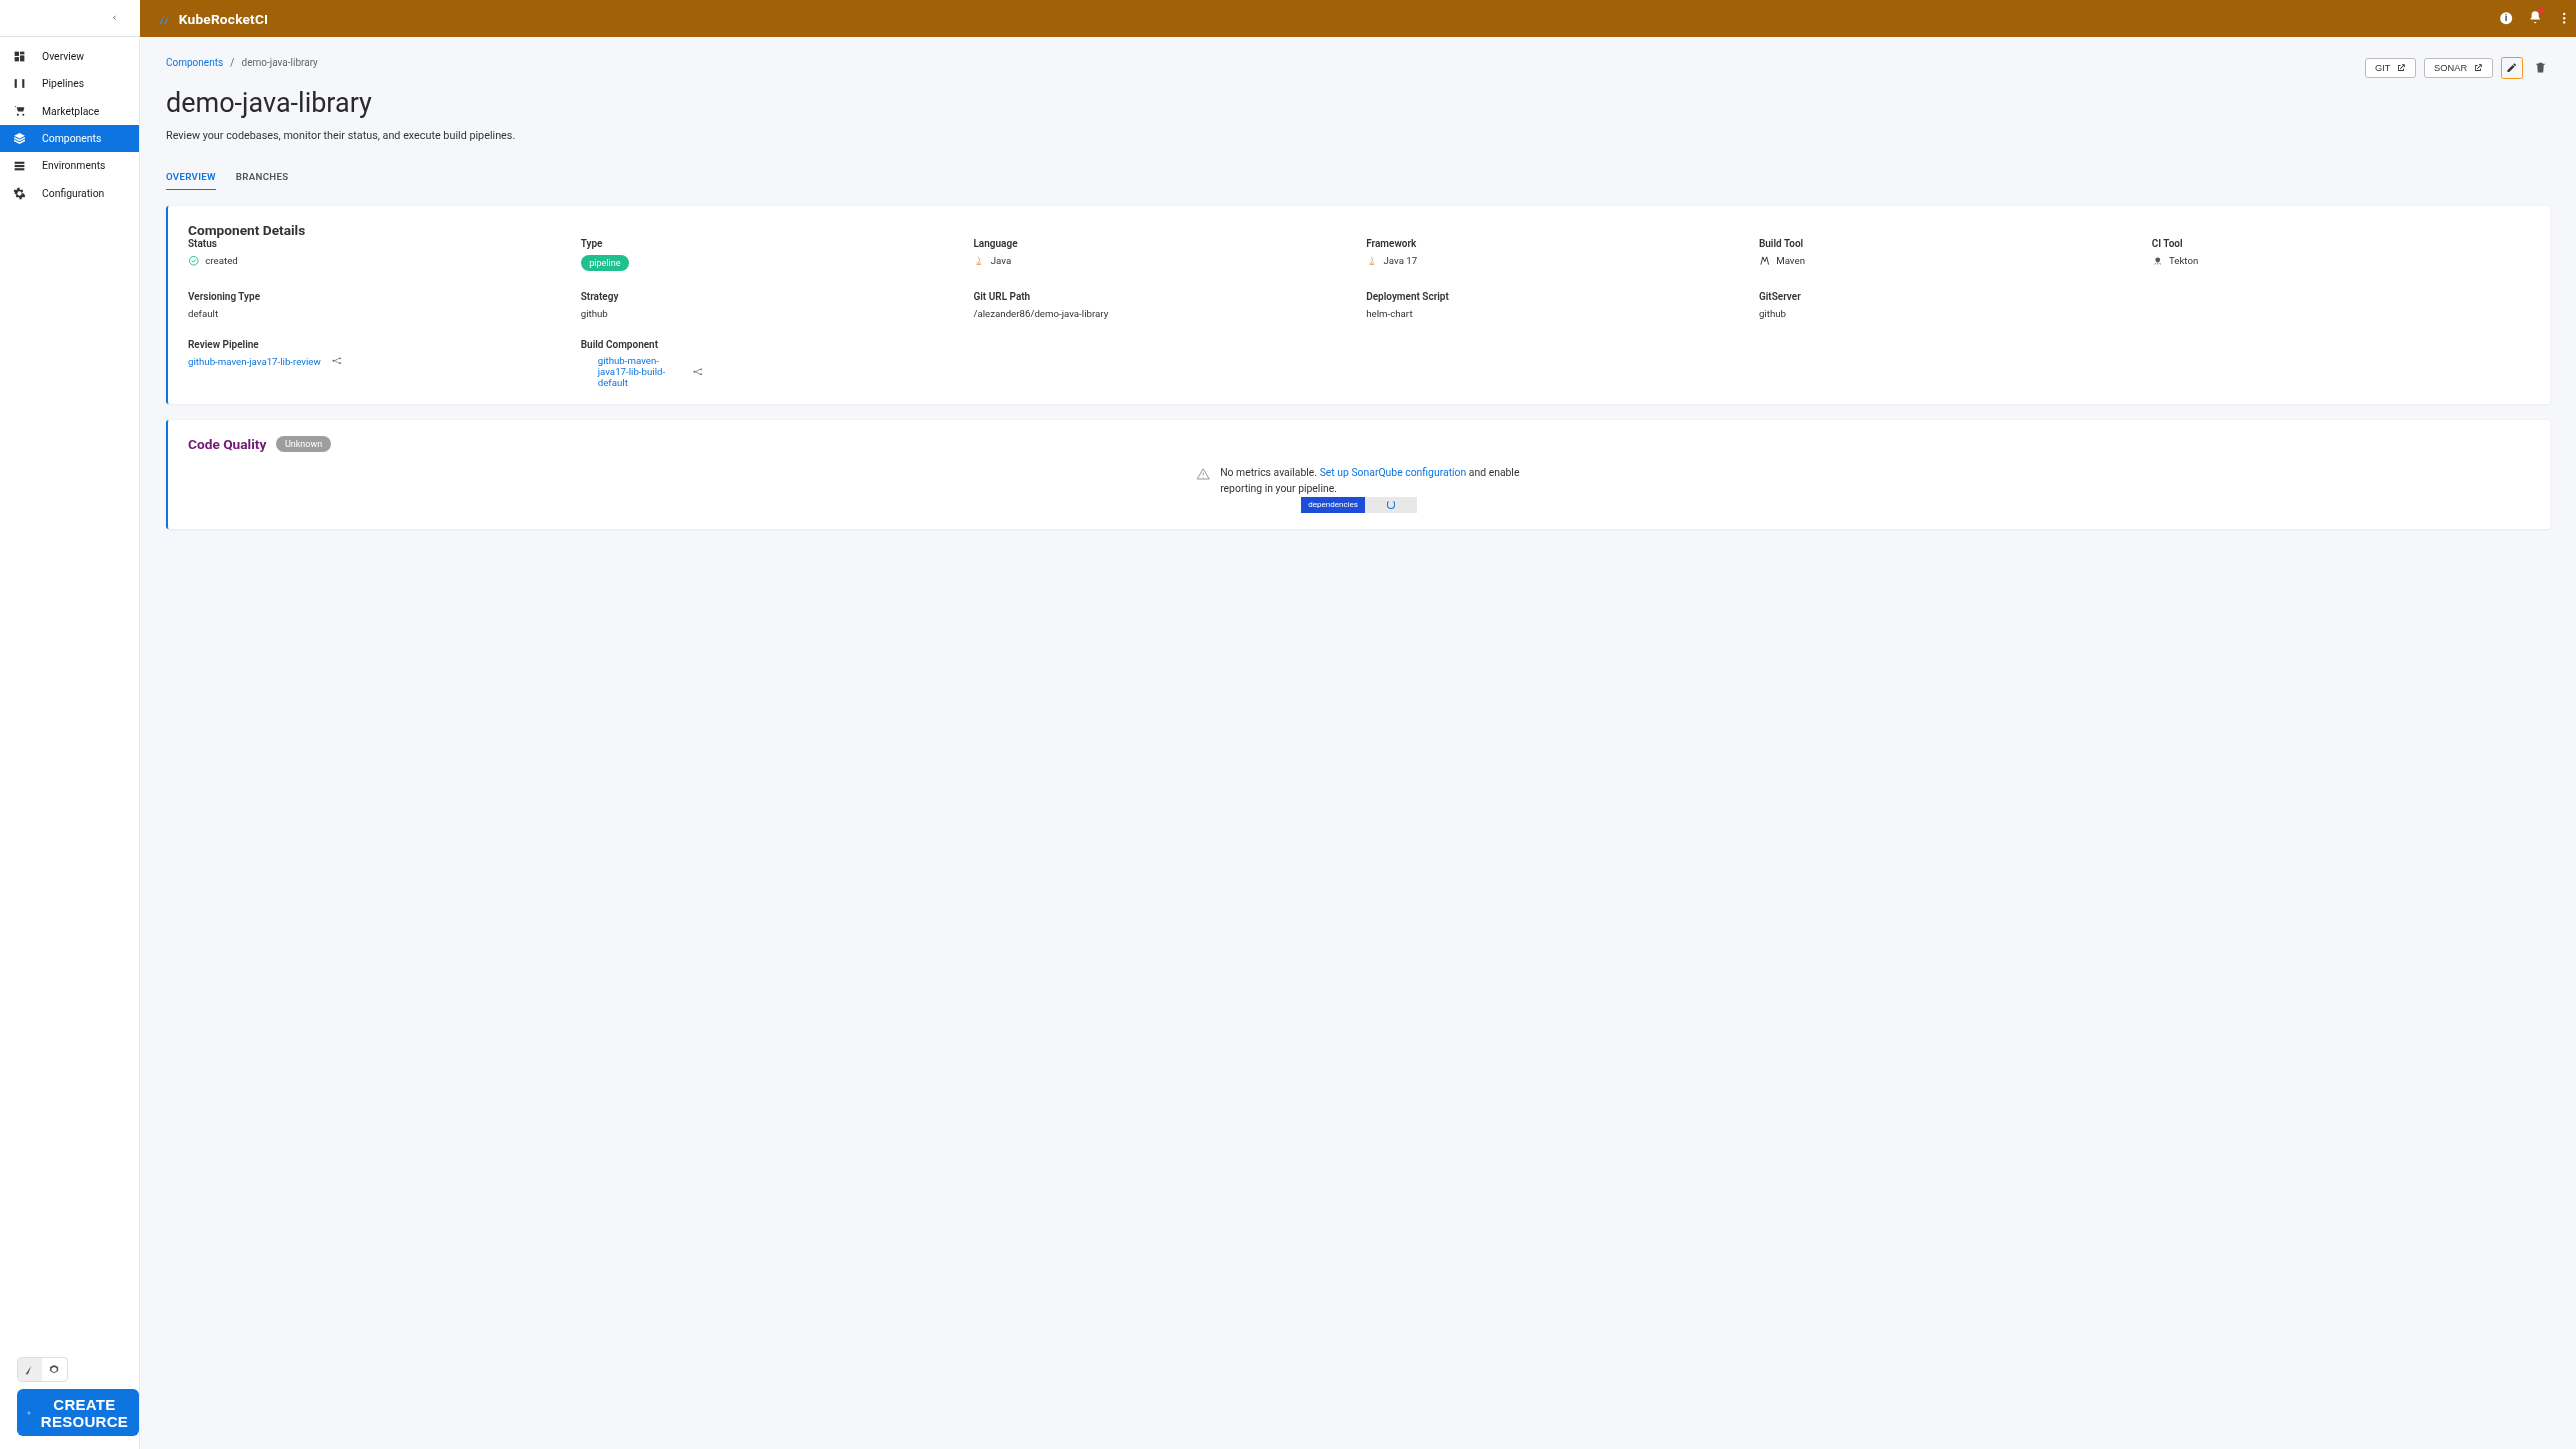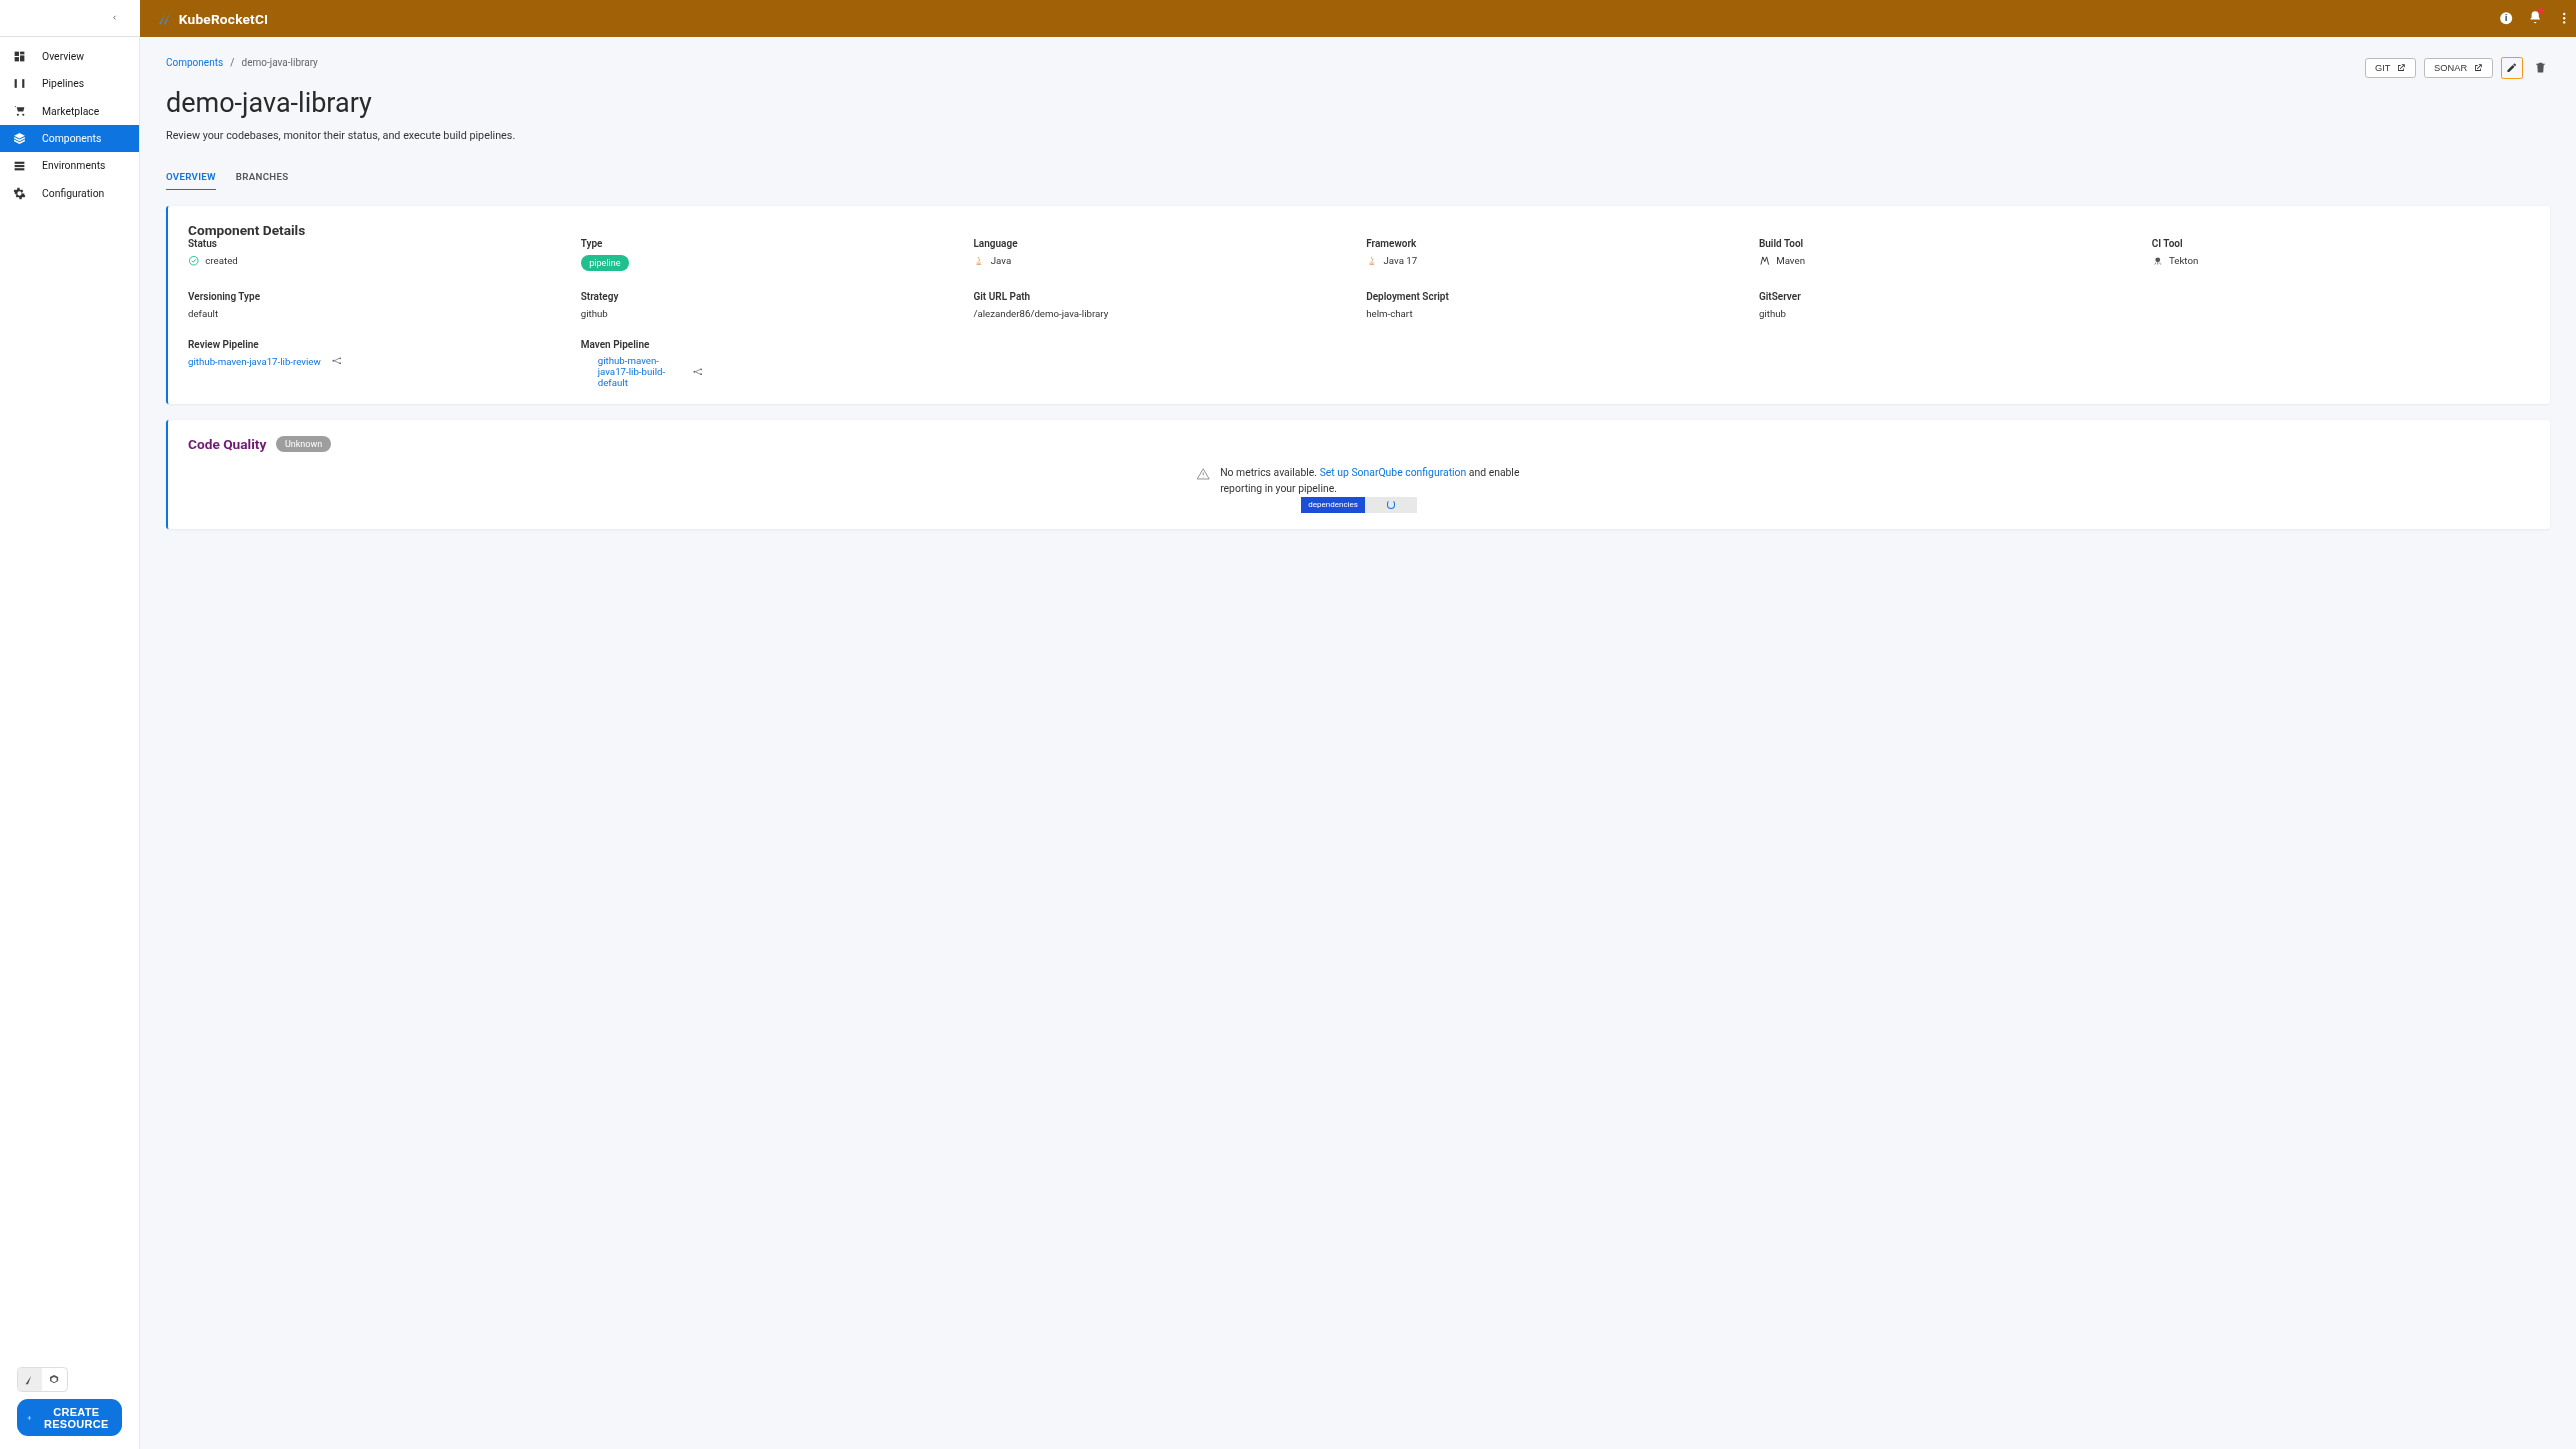--- a/index.html
+++ b/index.html
@@ -20,21 +20,21 @@
     .sidebar-nav { flex: 1; padding-top: 5.8px; }
     .sidebar-item { display: flex; align-items: center; gap: 16px; padding: 7.2px 13px; cursor: pointer; color: #1a1a1a; font-size: 10.4px; }
     .sidebar-item.active { background: #0e75e0; color: #fff; }
     .sidebar-item.active .side-icon { fill: #fff; }
     .side-icon { width: 13px; height: 13px; fill: #333; flex-shrink: 0; }
     .sidebar-footer { padding: 8.6px 17px 13px; }
     .footer-icons { display: inline-flex; background: #fff; border: 0.7px solid #ddd; border-radius: 4.3px; margin-bottom: 7.2px; height: 24.4px; }
     .footer-icons .fi { width: 24.4px; display: flex; align-items: center; justify-content: center; }
     .footer-icons .fi:first-child { background: #eee; border-radius: 3.6px 0 0 3.6px; }
     .fi svg { width: 12.2px; height: 12.2px; fill: #555; }
-    .create-btn { background: #0e75e0; color: #fff; border: none; border-radius: 11px; padding: 6.5px 8.6px; font-size: 11px; font-weight: 600; letter-spacing: 0.3px; display: flex; align-items: center; gap: 7.2px; cursor: pointer; }
+    .create-btn { background: #0e75e0; color: #fff; border: none; border-radius: 6px; padding: 6.5px 8.6px; font-size: 15px; font-weight: 600; letter-spacing: 0.3px; display: flex; align-items: center; gap: 7.2px; cursor: pointer; }
     .create-btn svg { width: 10px; height: 10px; fill: #fff; }
     
     .main { margin-left: 140px; margin-top: 37px; padding: 20px 26px; }
     .topline { display: flex; justify-content: space-between; align-items: flex-start; }
     .breadcrumb { font-size: 10px; color: #666; display: flex; align-items: center; gap: 7.2px; }
     .breadcrumb .bc-link { color: #0e75e0; }
     .actions { display: flex; align-items: center; gap: 8.6px; }
     .action-btn { display: flex; align-items: center; gap: 5.8px; border: 0.7px solid #bbb; background: #fff; color: #333; padding: 4.3px 8.6px; border-radius: 2.9px; font-size: 9.3px; font-weight: 500; cursor: pointer; }
     .action-btn svg { width: 10px; height: 10px; fill: #333; }
     .edit-btn { width: 21.6px; height: 21.6px; border: 1.4px solid #f5961d; border-radius: 2.2px; display: flex; align-items: center; justify-content: center; cursor: pointer; }
@@ -308,21 +308,21 @@
           <span>github-maven-java17-lib-review</span>
           <svg class="pipeline-icon" viewBox="0 0 24 24">
               <circle cx="5" cy="12" r="2"></circle>
               <circle cx="19" cy="7" r="2"></circle>
               <circle cx="19" cy="17" r="2"></circle>
               <path d="M7 12 L17 7 M7 12 L17 17" stroke="#666" stroke-width="1.5"></path>
             </svg>
         </div>
       </div>
       <div class="detail">
-        <div class="detail-label">Maven Pipeline</div>
+        <div class="detail-label">Build Component</div>
         <div class="detail-value link">
           <span style="max-width:101px;padding-left:17px;">github-maven-java17-lib-build-default</span>
           <svg class="pipeline-icon" viewBox="0 0 24 24">
               <circle cx="5" cy="12" r="2"></circle>
               <circle cx="19" cy="7" r="2"></circle>
               <circle cx="19" cy="17" r="2"></circle>
               <path d="M7 12 L17 7 M7 12 L17 17" stroke="#666" stroke-width="1.5"></path>
             </svg>
         </div>
       </div>

